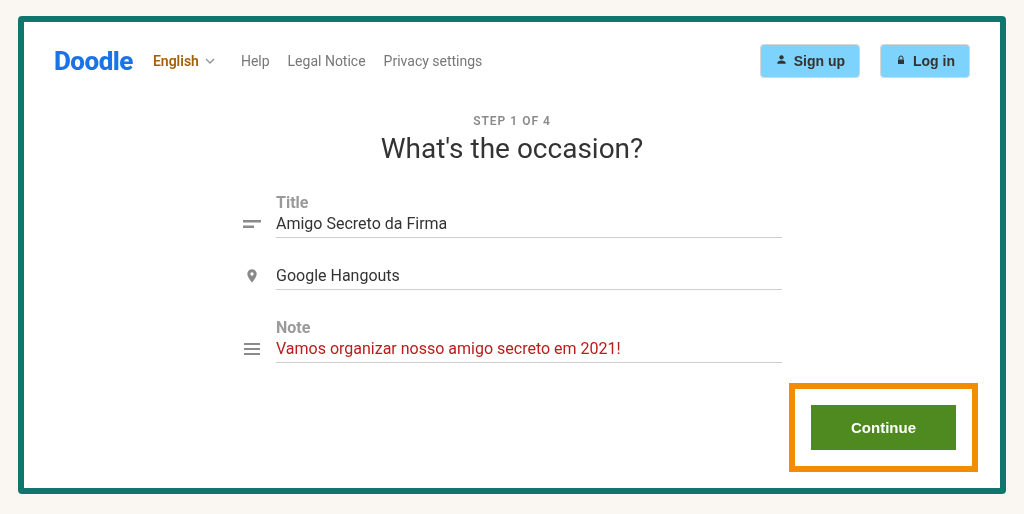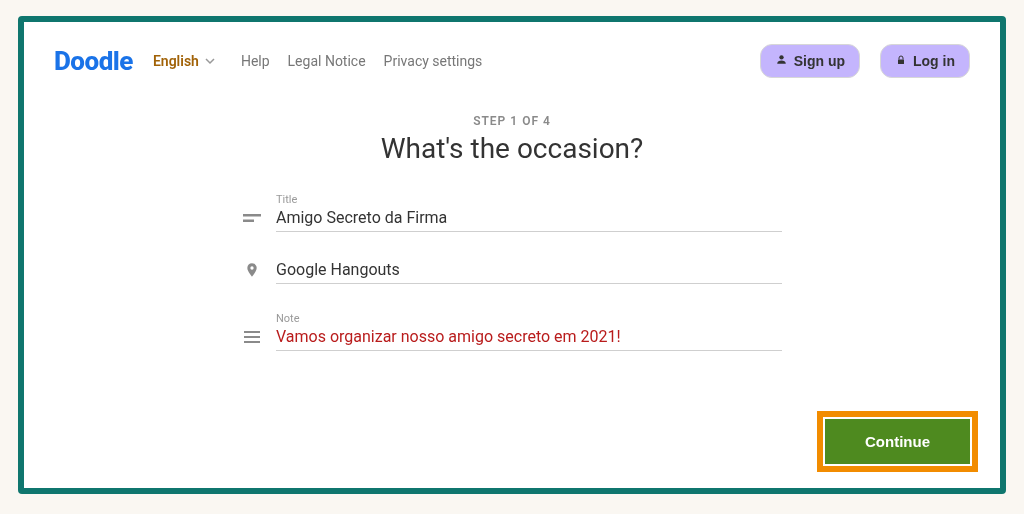--- a/index.html
+++ b/index.html
@@ -46,22 +46,22 @@
   }
   .nav-links a {
     color: #777;
     font-size: 14px;
     text-decoration: none;
     cursor: pointer;
   }
   .spacer { flex: 1; }
   .btn {
     border: 1px solid #d7d7d7;
-    background: #c4b5fd;
-    border-radius: 12px;
+    background: #7dd3fc;
+    border-radius: 4px;
     padding: 8px 14px;
     font-size: 14px;
     font-weight: 700;
     color: #333;
     display: flex;
     align-items: center;
     gap: 6px;
     cursor: pointer;
   }
   .main {
@@ -101,44 +101,45 @@
     display: flex;
     align-items: center;
     justify-content: center;
   }
   .field-body {
     flex: 1;
     border-bottom: 1px solid #cfcfcf;
     padding-bottom: 4px;
   }
   .field-label {
-    font-size: 11px;
+    font-size: 16px;
     color: #9a9a9a;
     margin-bottom: 2px;
+    font-weight: bold;
   }
   .field-input {
     width: 100%;
     border: none;
     outline: none;
     font-size: 16px;
     color: #333;
     font-family: inherit;
     padding: 0;
     background: transparent;
   }
   .field-note .field-input {
     font-size: 16px;
     color: #b91c1c;
   }
   .continue-wrap {
     position: absolute;
     right: 22px;
     bottom: 16px;
     border: 6px solid #f28c00;
-    padding: 2px;
+    padding: 16px;
     margin-left: 40px;
   }
   .continue-btn {
     background: #4e8a1f;
     color: #fff;
     font-weight: 700;
     font-size: 15px;
     border: none;
     padding: 14px 40px;
     cursor: pointer;

